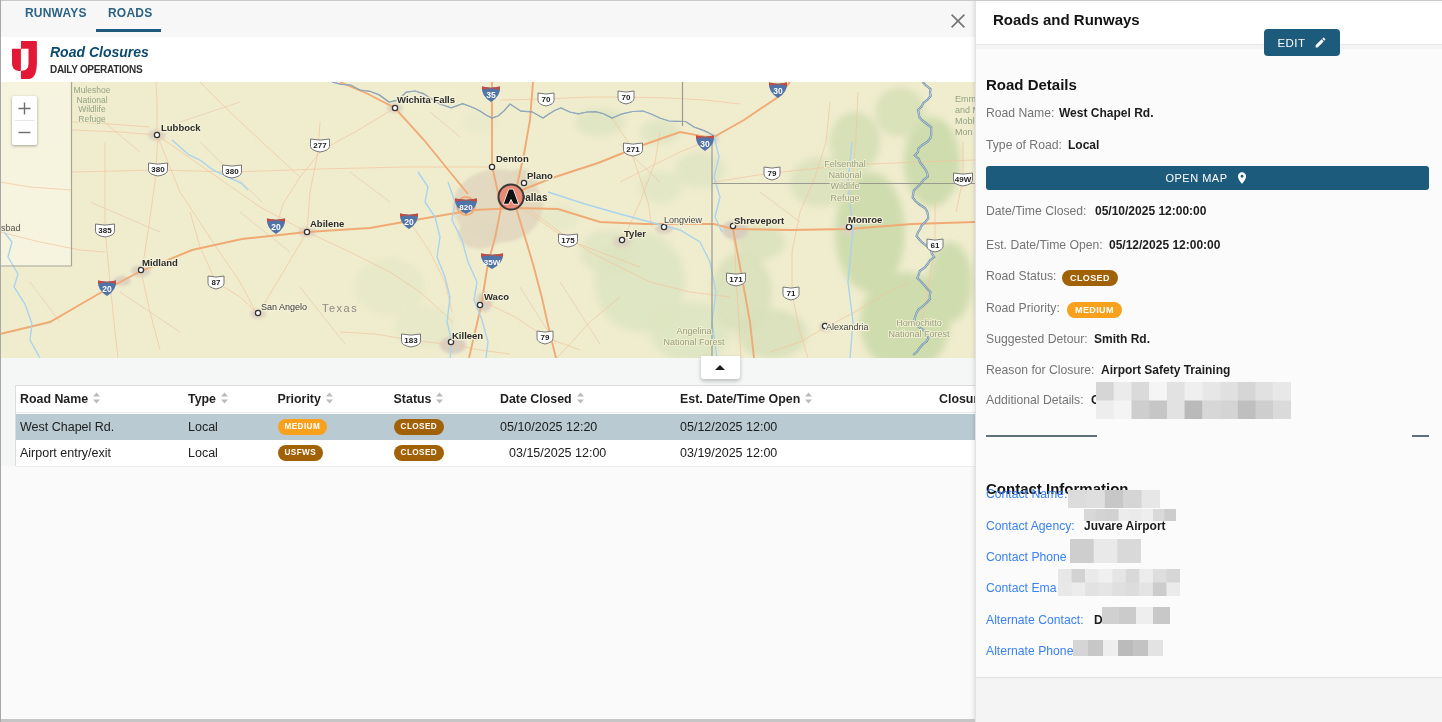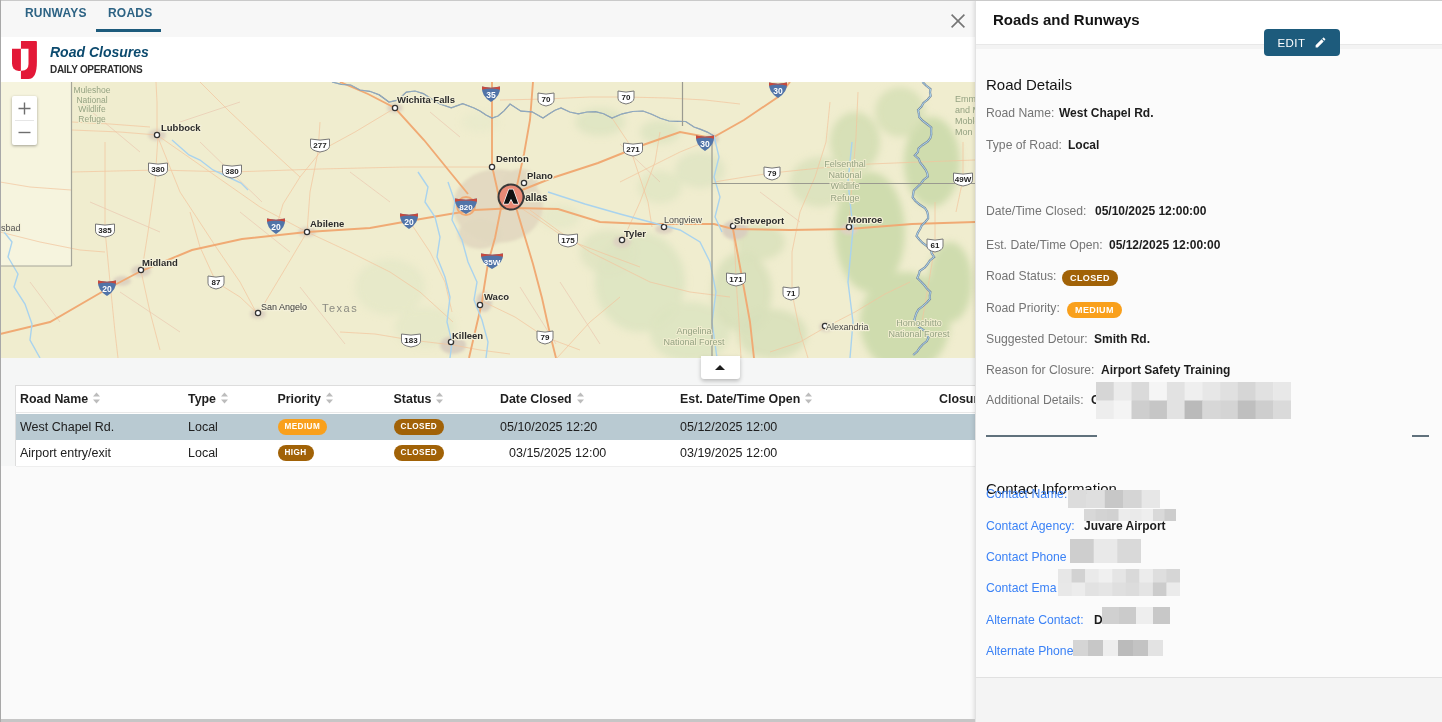--- a/index.html
+++ b/index.html
@@ -55,21 +55,21 @@
 
 #panel { position:absolute; left:975px; top:0; width:467px; height:722px; background:#fbfbfb;
   border-left:1px solid #e2e2e2; box-shadow:-1px 0 4px rgba(0,0,0,0.12); }
 #phead { position:absolute; left:976px; top:0; width:466px; height:43.8px; background:#fff; }
 #pdivider { position:absolute; left:976px; top:43.8px; width:466px; height:5px; background:#f3f3f3;
   border-top:1px solid #e8e8e8; }
 #ptitle { position:absolute; left:993px; top:11px; font-size:15px; font-weight:700; color:#141414; }
 #editbtn { position:absolute; left:1264px; top:8px; width:76px; height:27px; background:#1d5b7c;
   border-radius:4px; color:#fff; font-size:11.5px; font-weight:400; letter-spacing:0.5px;
   display:flex; align-items:center; justify-content:center; gap:8px;margin-top:21px; }
-.sechead { position:absolute; font-size:15px; font-weight:400; color:#141414; }
+.sechead { position:absolute; font-size:15px; font-weight:700; color:#141414; }
 .lbl { position:absolute; font-size:12.2px; color:#757575; white-space:nowrap; }
 .lbl2 { color:#3b82f6; }
 .val { position:absolute; font-size:12px; font-weight:700; color:#1d1d1d; white-space:nowrap; }
 .badge { position:absolute; height:16.5px; line-height:16.5px; border-radius:8px; color:#fff;
   font-size:9px; font-weight:700; letter-spacing:0.4px; padding:0 8px; }
 #openmap { position:absolute; left:985.5px; top:166px; width:443px; height:24px; background:#1d5b7c;
   border-radius:3px; color:#fff; font-size:11px; font-weight:400; letter-spacing:0.5px;
   display:flex; align-items:center; justify-content:center; gap:7px; }
 .divseg { position:absolute; top:434.5px; height:2px; background:#60717c; }
 #pfoot { position:absolute; left:976px; top:677px; width:466px; height:45px; background:#f4f4f4;
@@ -432,21 +432,21 @@
         <div class="td" style="left:4px">West Chapel Rd.</div>
         <div class="td" style="left:172px">Local</div>
         <div class="tbadge org" style="left:261.5px">MEDIUM</div>
         <div class="tbadge red" style="left:377.6px">CLOSED</div>
         <div class="td" style="left:484px">05/10/2025 12:20</div>
         <div class="td" style="left:664px">05/12/2025 12:00</div>
       </div>
     <div class="trow" id="r2">
         <div class="td" style="left:4px">Airport entry/exit</div>
         <div class="td" style="left:172px">Local</div>
-        <div class="tbadge red" style="left:261.5px">HIGH</div>
+        <div class="tbadge red" style="left:261.5px">USFWS</div>
         <div class="tbadge red" style="left:377.6px">CLOSED</div>
         <div class="td" style="left:493px">03/15/2025 12:00</div>
         <div class="td" style="left:664px">03/19/2025 12:00</div>
       </div>
   </div>
 
   <div id="panel"></div>
   <div id="phead"></div>
   <div id="pdivider"></div>
   <div id="ptitle">Roads and Runways</div>
@@ -468,20 +468,25 @@
 <div class="lbl" style="left:986px;top:269.4px">Road Status:</div>
     <div class="badge red" style="left:1062px;top:269.5px">CLOSED</div>
 <div class="lbl" style="left:986px;top:300.5px">Road Priority:</div>
     <div class="badge org" style="left:1067px;top:301.5px">MEDIUM</div>
 <div class="lbl" style="left:986px;top:331.7px">Suggested Detour:</div>
     <div class="val" style="left:1094px;top:331.7px">Smith Rd.</div>
 <div class="lbl" style="left:986px;top:362.9px">Reason for Closure:</div>
     <div class="val" style="left:1101px;top:362.9px">Airport Safety Training</div>
 <div class="lbl" style="left:986px;top:393.4px">Additional Details:</div>
     <div class="val" style="left:1091px;top:393.4px">C</div>
+  <div id="openmap">OPEN MAP
+    <svg width="14" height="14" viewBox="0 0 24 24">
+        <path d="M12 2C8.13 2 5 5.13 5 9c0 5.25 7 13 7 13s7-7.75 7-13c0-3.87-3.13-7-7-7zm0 9.5c-1.38 0-2.5-1.12-2.5-2.5s1.12-2.5 2.5-2.5 2.5 1.12 2.5 2.5-1.12 2.5-2.5 2.5z" fill="#fff"></path>
+      </svg>
+  </div>
 
   <div class="divseg" style="left:986px;width:111px"></div>
   <div class="divseg" style="left:1411.5px;width:17.5px"></div>
 
   <div class="sechead" style="left:986px;top:480px">Contact Information</div>
   <div class="lbl lbl2" style="left:986px;top:487.1px">Contact Name:</div>
 <div class="lbl lbl2" style="left:986px;top:518.5px">Contact Agency:</div>
     <div class="val" style="left:1084px;top:518.5px">Juvare Airport</div>
 <div class="lbl lbl2" style="left:986px;top:549.9px">Contact Phone</div>
 <div class="lbl lbl2" style="left:986px;top:581.3px">Contact Ema</div>

